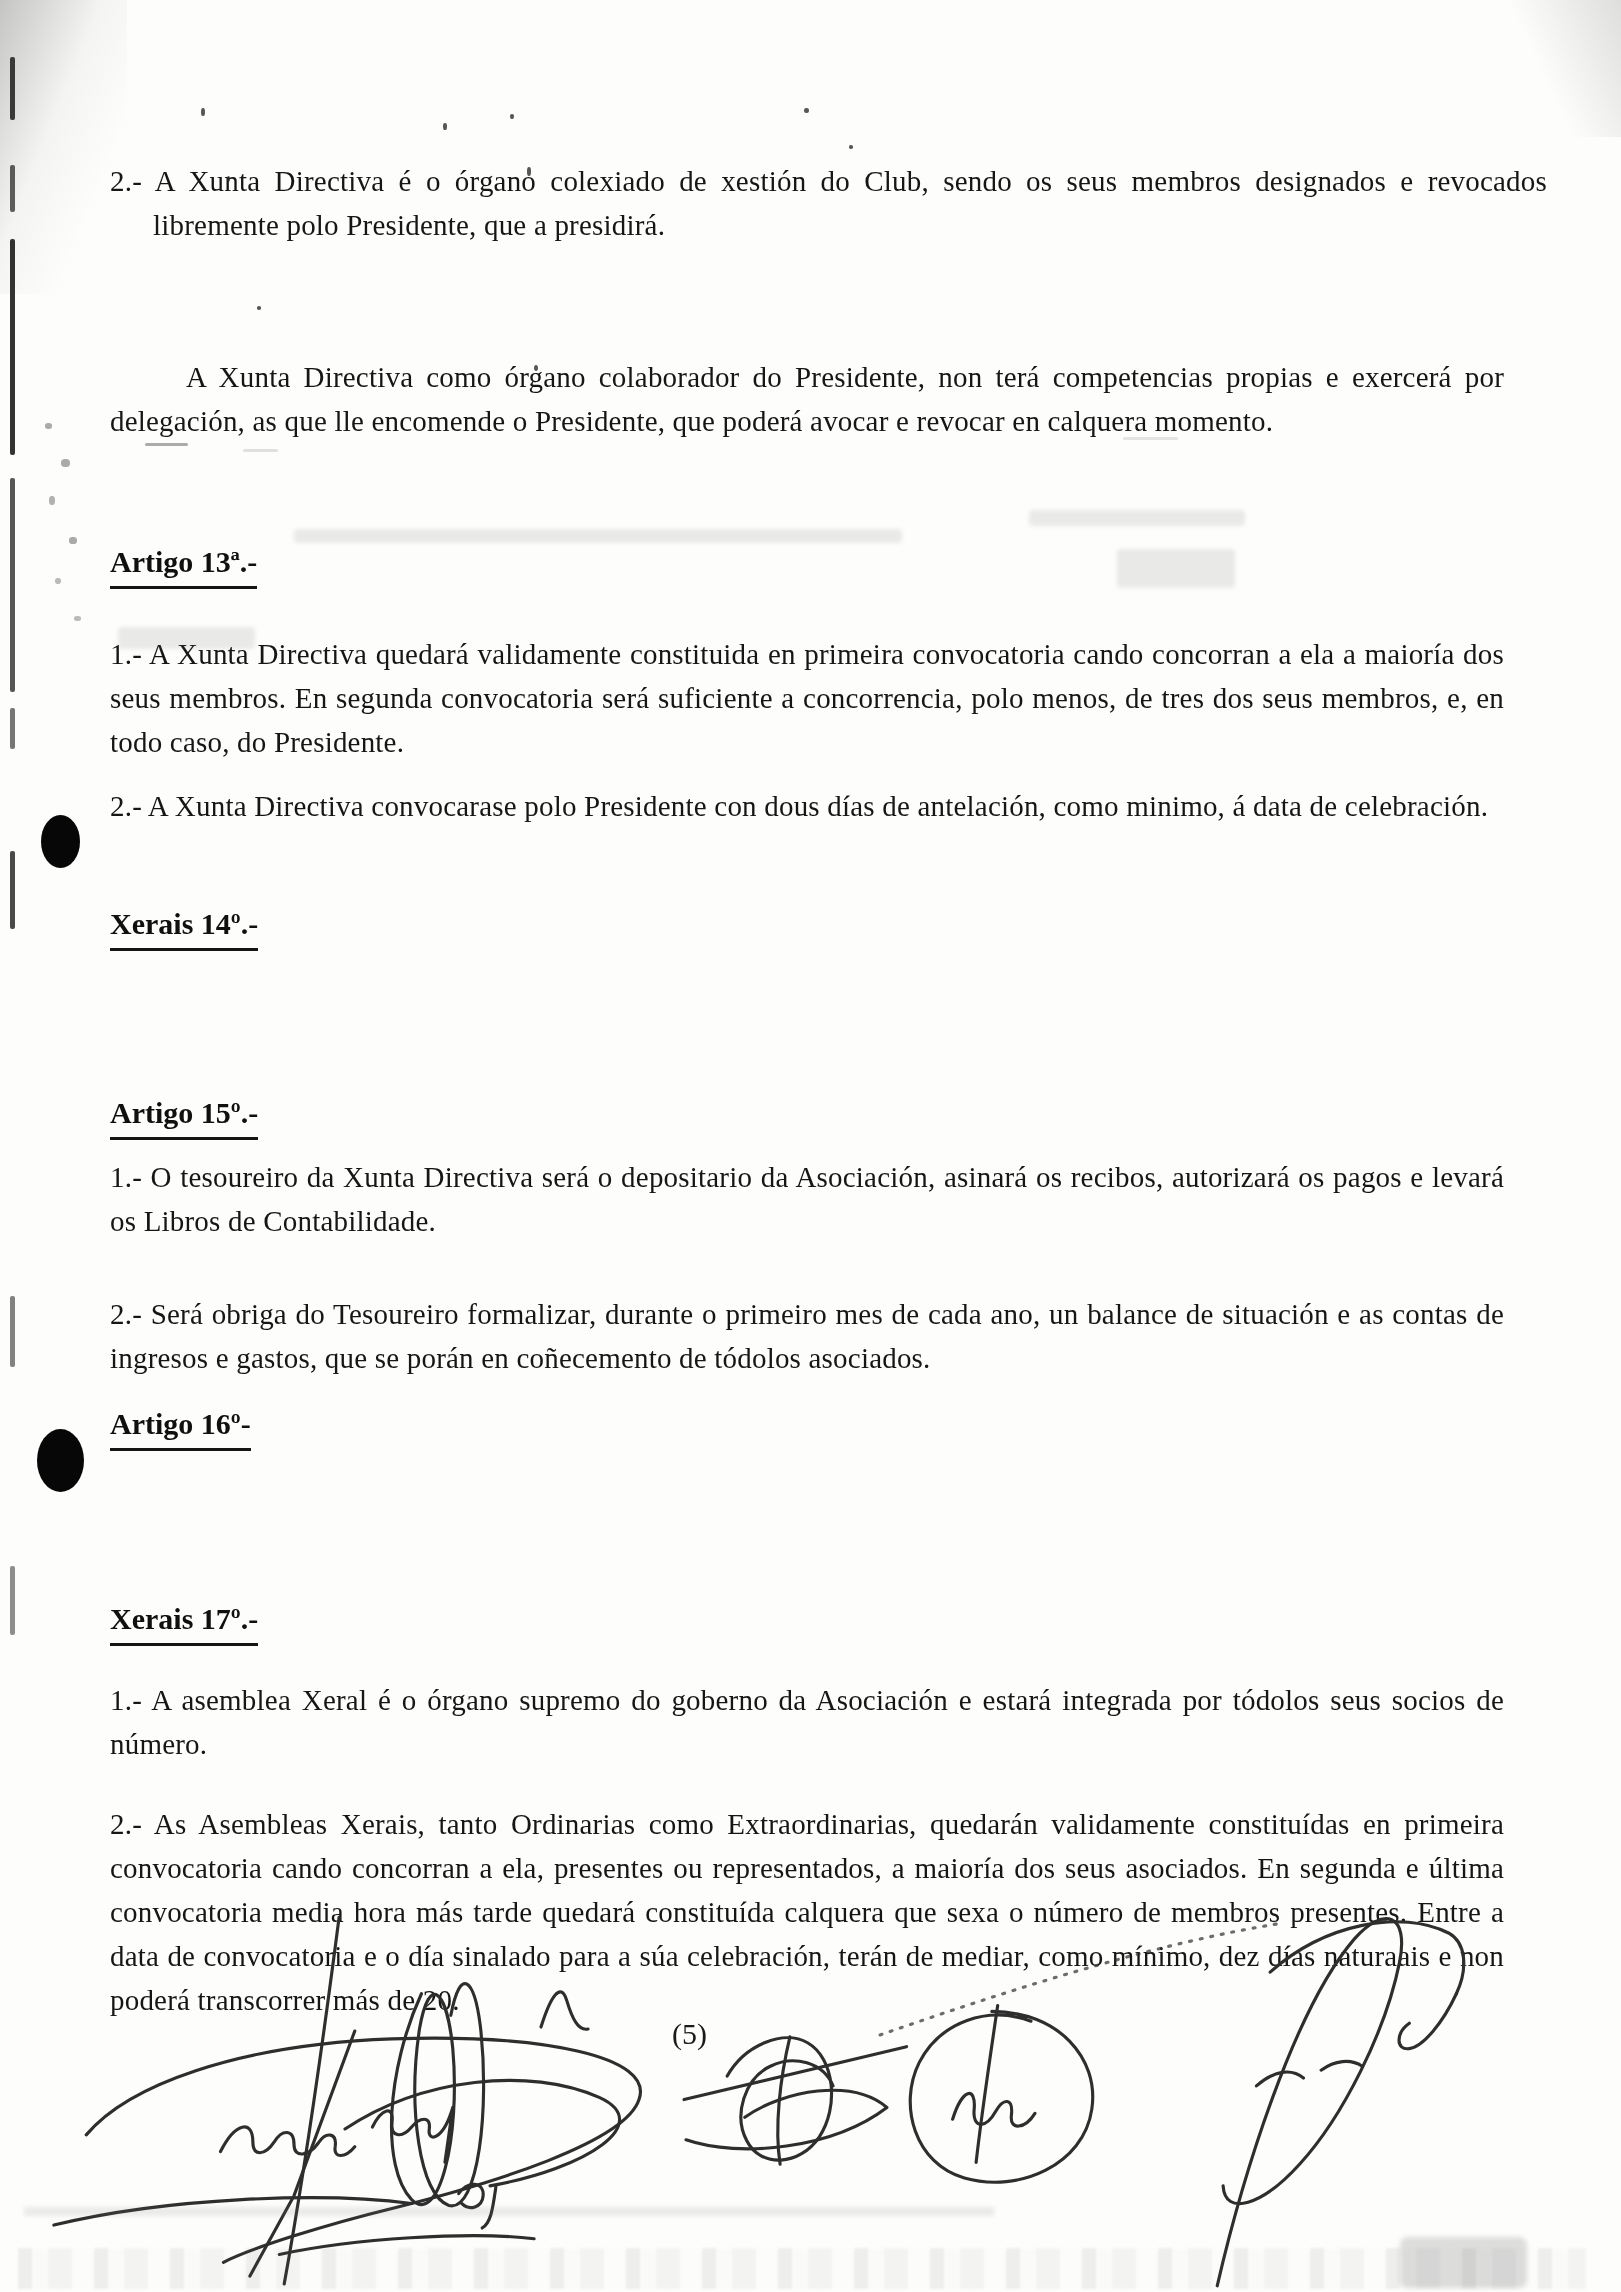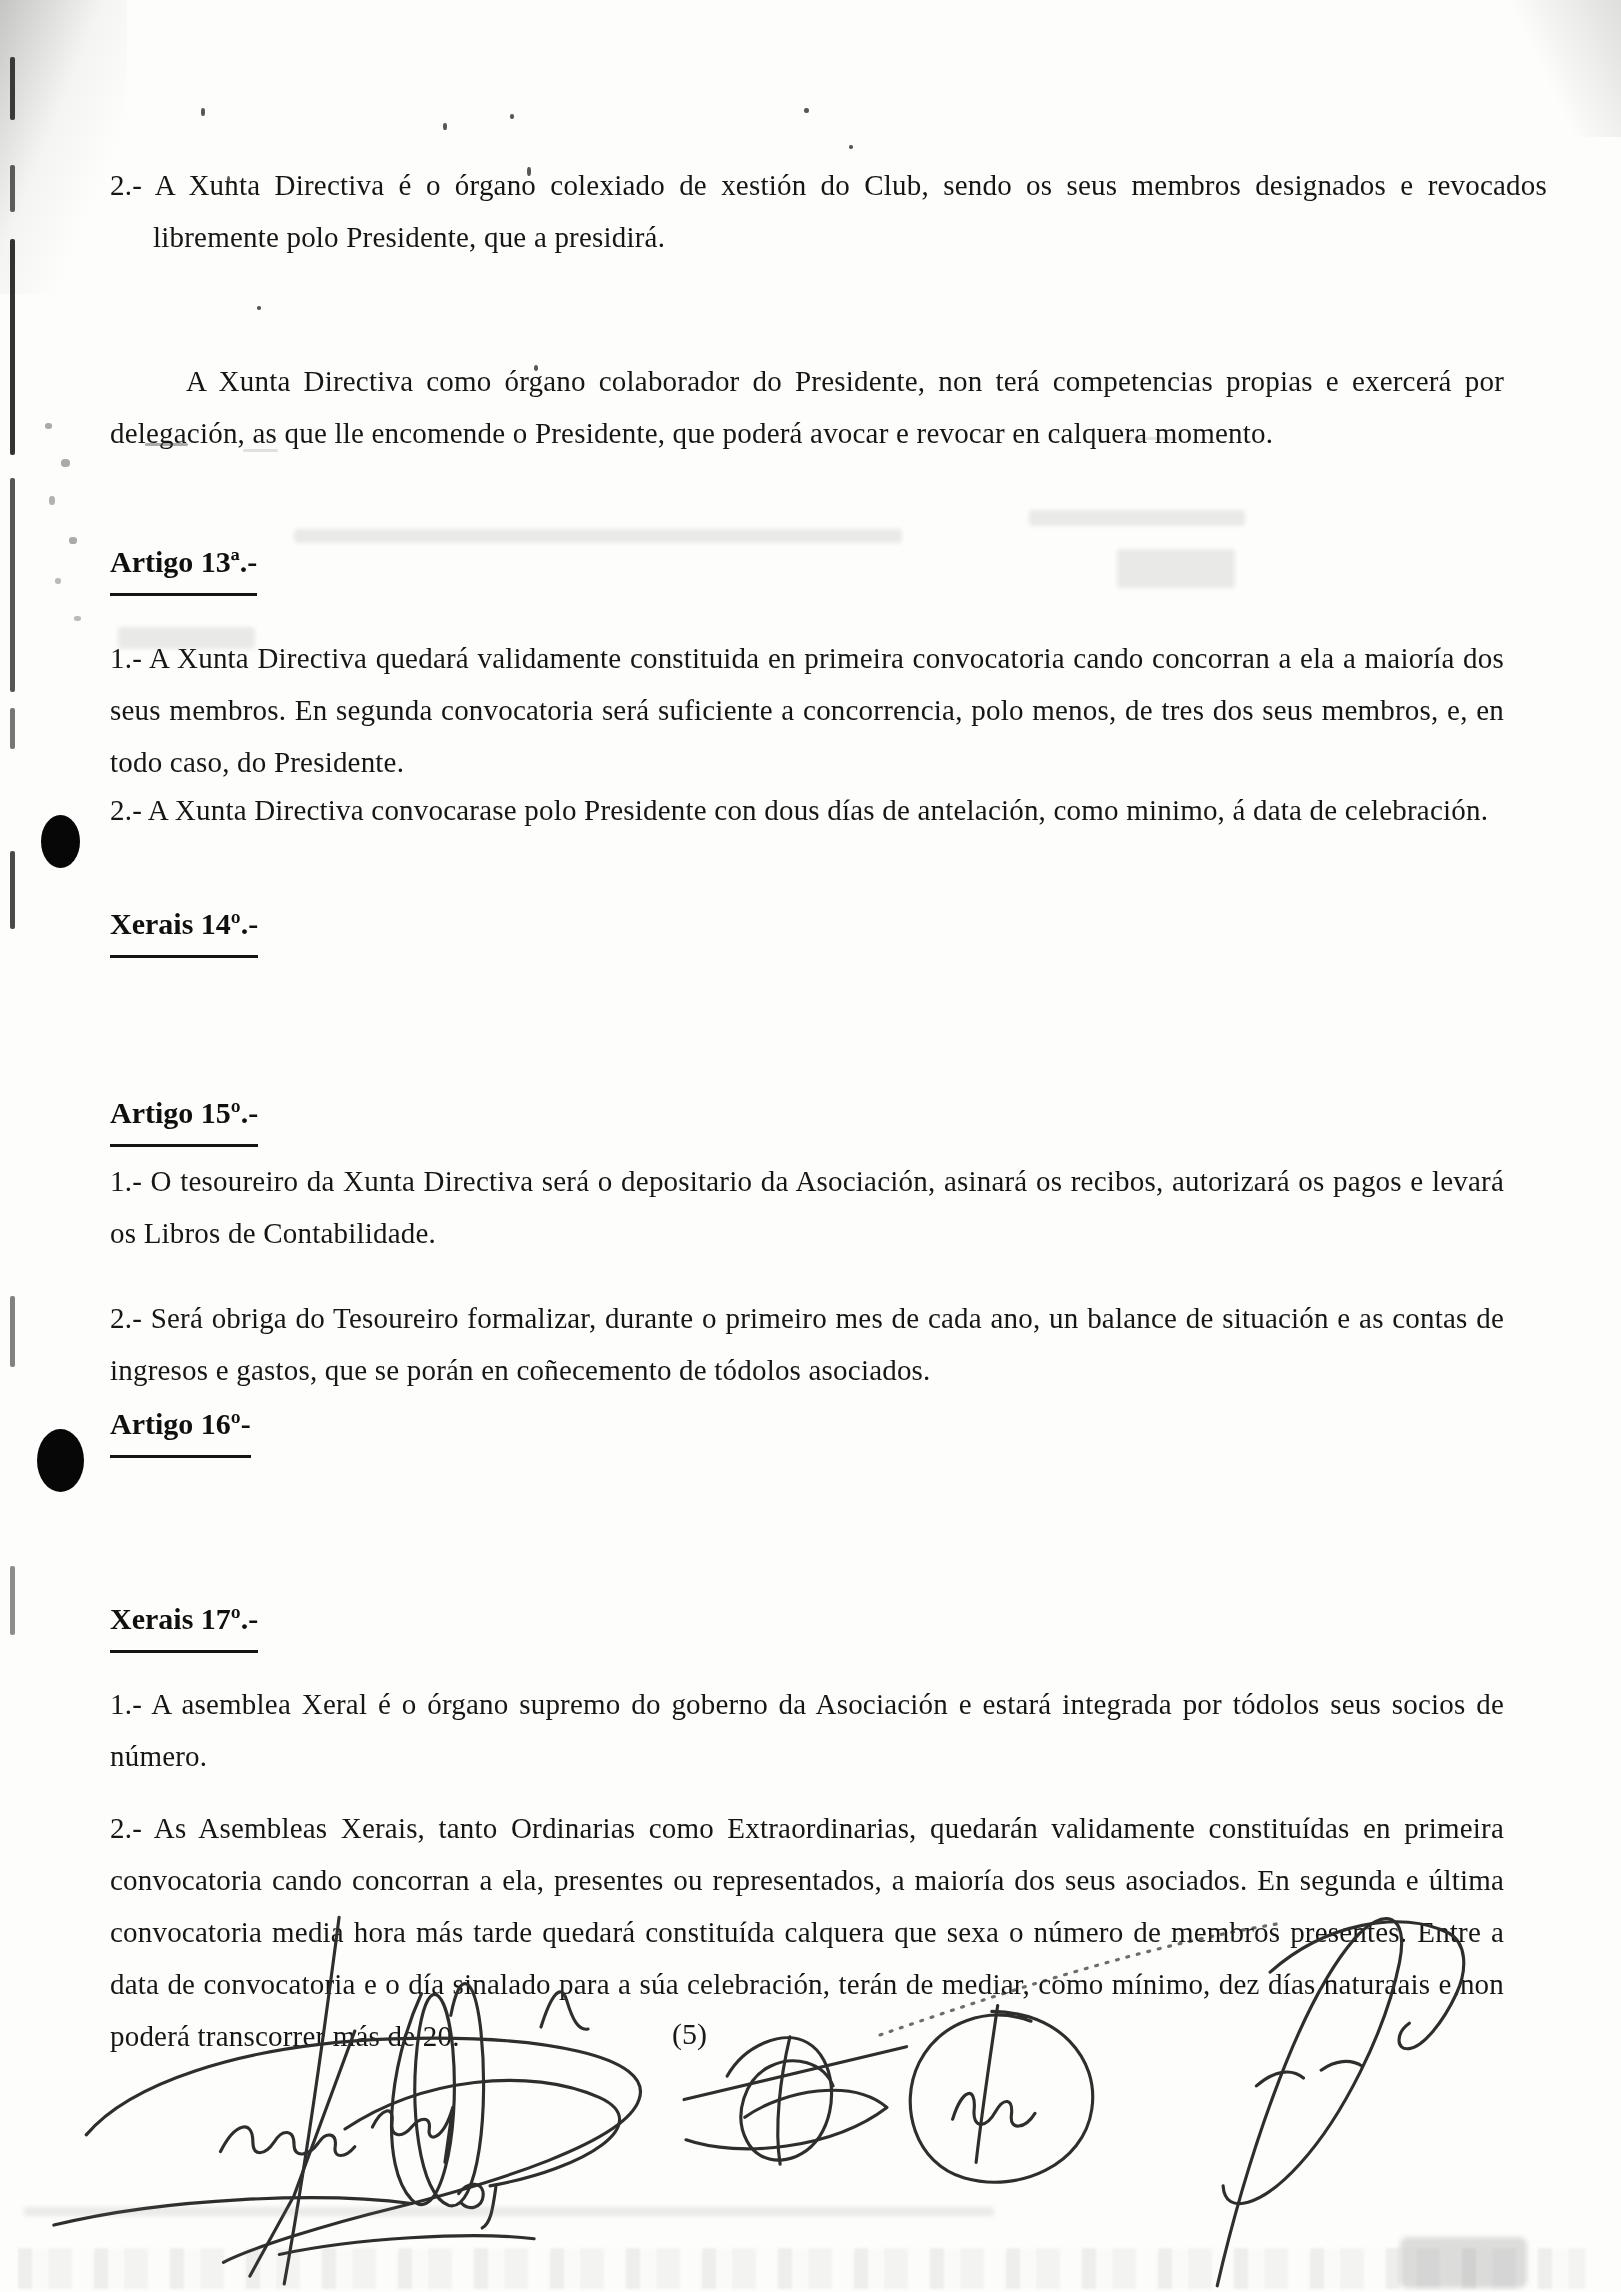--- a/index.html
+++ b/index.html
@@ -3,30 +3,30 @@
 <meta charset="utf-8">
 <style>
   html,body { margin:0; padding:0; background:#e8e8e6; }
   .page {
     position:relative; width:1621px; height:2293px; margin:0 auto;
     background:#fdfdfb; overflow:hidden;
     font-family:"Liberation Serif", serif; color:#1b1b1b;
   }
   .tblock {
     position:absolute; left:110px; width:1394px;
-    font-size:29px; line-height:52px; text-align:justify;
+    font-size:29px; line-height:44px; text-align:justify;
     letter-spacing:0.2px; color:#161616;
   }
   .hang { padding-left:43px; text-indent:-43px; }
   .first-indent { text-indent:76px; }
   .art-heading {
     position:absolute; left:110px; font-size:30px; font-weight:bold; color:#101010;
   }
   .art-heading span {
-    display:inline-block; border-bottom:3.4px solid #151515; padding-bottom:14px;
+    display:inline-block; border-bottom:3.4px solid #151515; padding-bottom:7px;
   }
   .page-number {
     position:absolute; left:672px; top:2017px; font-size:30px; color:#1a1a1a;
   }
   
   .edge-seg { position:absolute; left:9.8px; width:4.9px; background:#1d1d1d; border-radius:2px; }
   .hole { position:absolute; background:#070707; border-radius:50%; }
   .speck { position:absolute; background:rgba(40,40,40,0.78); border-radius:45%; }
   .smudge { position:absolute; background:rgba(110,110,110,0.14); filter:blur(2px); border-radius:3.9px; }
   .dashmark { position:absolute; background:rgba(70,70,70,0.45); height:2.9px; border-radius:2px; }

